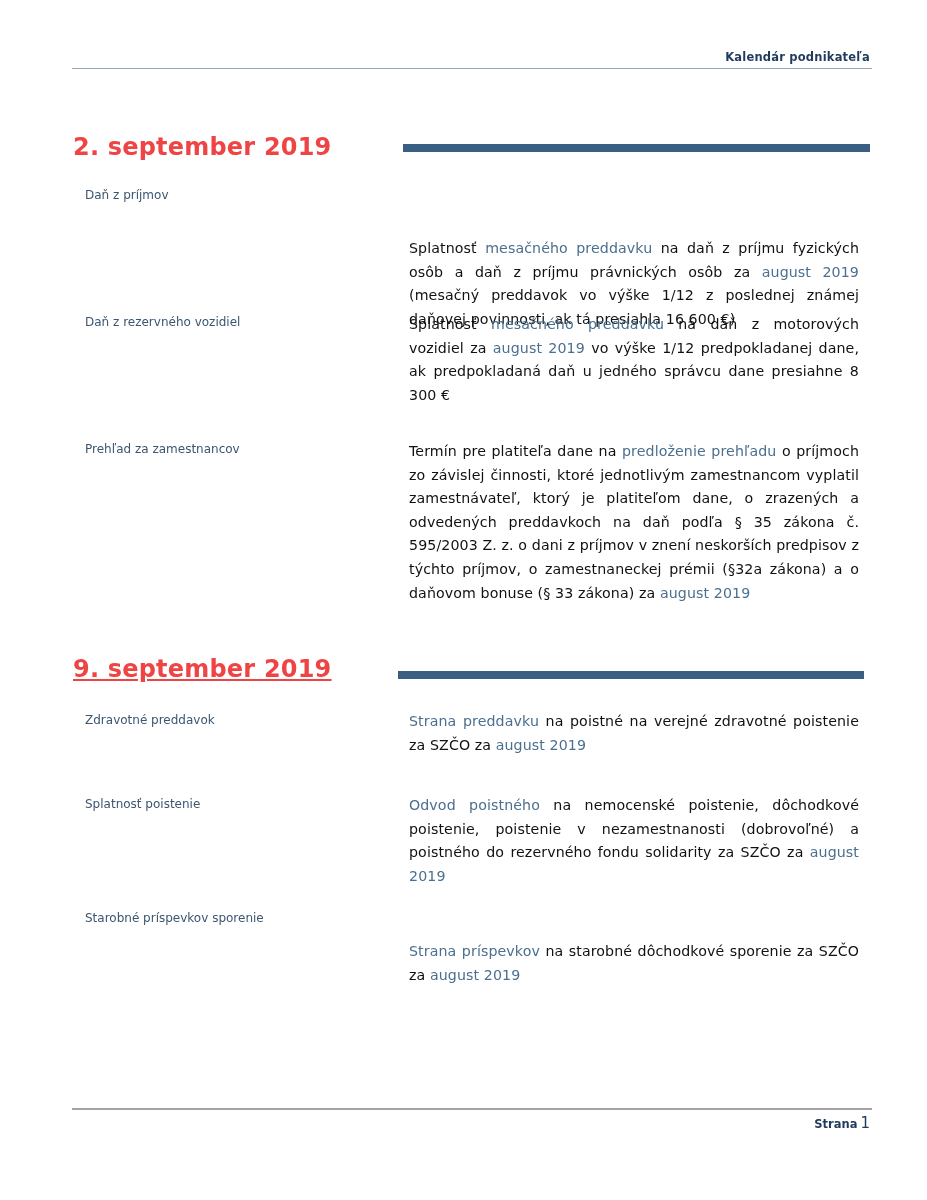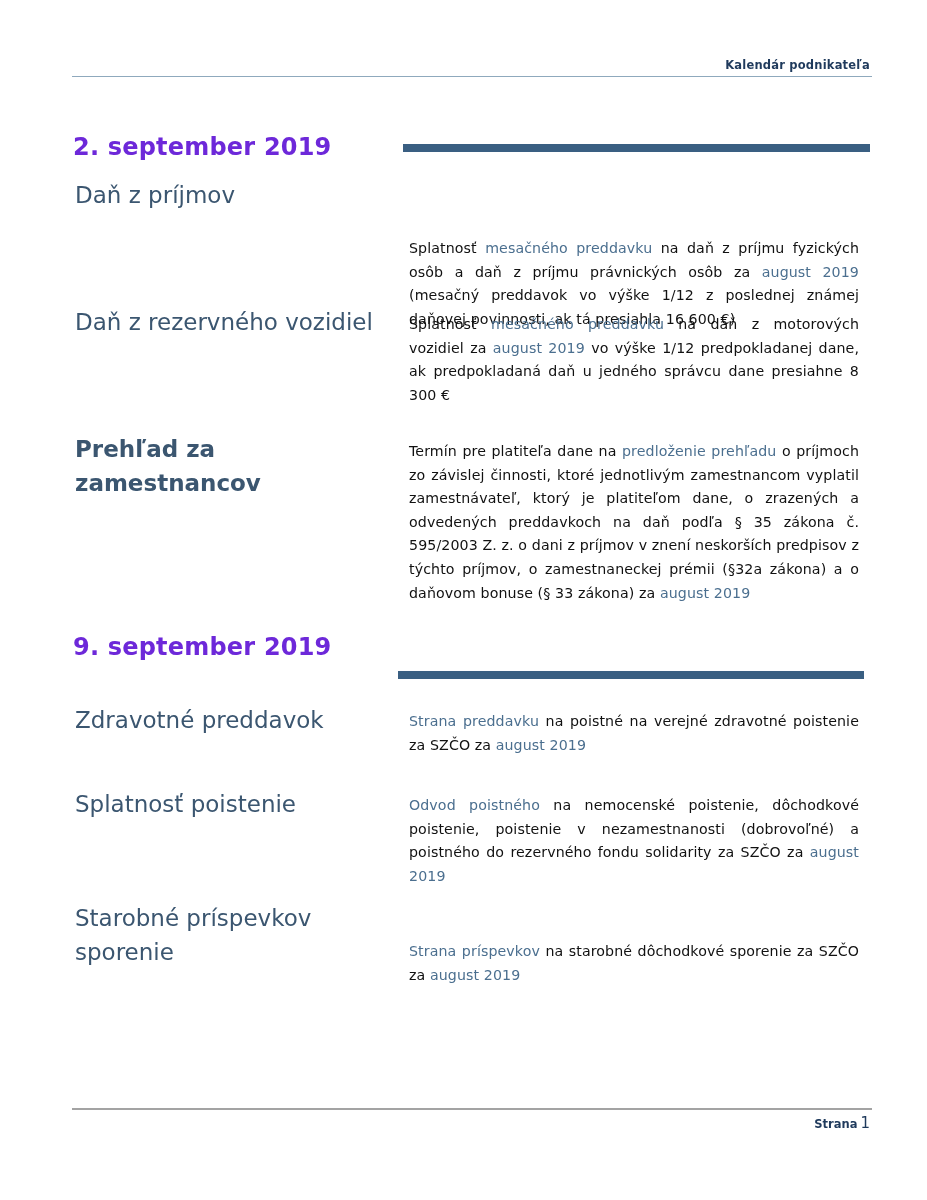--- a/index.html
+++ b/index.html
@@ -11,21 +11,21 @@
       width: 927px;
       height: 1200px;
       position: relative;
       overflow: hidden;
       font-family: "DejaVu Sans", sans-serif;
       color: #111111;
     }
     .page-header {
       position: absolute;
       left: 72px;
-      top: 56px;
+      top: 48px;
       width: 800px;
       height: 20px;
       border-bottom: 1px solid #8fa9bd;
     }
     .page-header .title {
       position: absolute;
       right: 2px;
       top: 2px;
       font-size: 11.5px;
       font-weight: bold;
@@ -48,33 +48,33 @@
     }
     .page-footer .page-num .lbl { font-weight: bold; }
     .page-footer .page-num .num { font-size: 15px; margin-left: 3px; }
 
     .date-heading {
       position: absolute;
       left: 73px;
       font-family: "DejaVu Sans", sans-serif;
       font-size: 24px;
       font-weight: bold;
-      color: #6d28d9;
+      color: #ef4444;
       letter-spacing: 0.2px;
     }
     .date-bar {
       position: absolute;
       height: 8px;
       background: #3a5f82;
     }
     .topic {
       position: absolute;
-      left: 75px;
+      left: 85px;
       width: 310px;
-      font-size: 23px;
+      font-size: 12px;
       color: #3b5670;
       line-height: 34px;
     }
     .desc {
       position: absolute;
       left: 409px;
       width: 450px;
       font-size: 14.2px;
       line-height: 23.6px;
       text-align: justify;
@@ -92,24 +92,24 @@
 
 <div class="date-heading" style="top:133px;">2. september 2019</div>
 <div class="date-bar" style="left:403px; top:144px; width:467px;"></div>
 
 <div class="topic" style="top:178px;">Daň z príjmov</div>
 <div class="desc" style="top:203px;margin-top:34px;"><span>Splatnosť </span><span class="hl">mesačného preddavku</span><span> na daň z príjmu fyzických osôb a daň z príjmu právnických osôb za </span><span class="hl">august 2019</span><span> (mesačný preddavok vo výške 1/12 z poslednej známej daňovej povinnosti, ak tá presiahla 16 600 €)</span></div>
 
 <div class="topic" style="top:305px;">Daň z rezervného vozidiel</div>
 <div class="desc" style="top:313px;"><span>Splatnosť </span><span class="hl">mesačného preddavku</span><span> na daň z motorových vozidiel za </span><span class="hl">august 2019</span><span> vo výške 1/12 predpokladanej dane, ak predpokladaná daň u jedného správcu dane presiahne 8 300 €</span></div>
 
-<div class="topic" style="top:432px;font-weight:bold;">Prehľad za zamestnancov</div>
+<div class="topic" style="top:432px;">Prehľad za zamestnancov</div>
 <div class="desc" style="top:440px;"><span>Termín pre platiteľa dane na </span><span class="hl">predloženie prehľadu</span><span> o príjmoch zo závislej činnosti, ktoré jednotlivým zamestnancom vyplatil zamestnávateľ, ktorý je platiteľom dane, o zrazených a odvedených preddavkoch na daň podľa § 35 zákona č. 595/2003 Z. z. o dani z príjmov v znení neskorších predpisov z týchto príjmov, o zamestnaneckej prémii (§32a zákona) a o daňovom bonuse (§ 33 zákona) za </span><span class="hl">august 2019</span></div>
 
-<div class="date-heading" style="top:633px;">9. september 2019</div>
+<div class="date-heading" style="top:655px;text-decoration:underline;">9. september 2019</div>
 <div class="date-bar" style="left:398px; top:671px; width:466px;"></div>
 
 <div class="topic" style="top:703px;">Zdravotné preddavok</div>
 <div class="desc" style="top:710px;"><span class="hl">Strana preddavku</span><span> na poistné na verejné zdravotné poistenie za SZČO za </span><span class="hl">august 2019</span></div>
 
 <div class="topic" style="top:787px;">Splatnosť poistenie</div>
 <div class="desc" style="top:794px;"><span class="hl">Odvod poistného</span><span> na nemocenské poistenie, dôchodkové poistenie, poistenie v nezamestnanosti (dobrovoľné) a poistného do rezervného fondu solidarity za SZČO za </span><span class="hl">august 2019</span></div>
 
 <div class="topic" style="top:901px;">Starobné príspevkov sporenie</div>
 <div class="desc" style="top:940px;"><span class="hl">Strana príspevkov</span><span> na starobné dôchodkové sporenie za SZČO za </span><span class="hl">august 2019</span></div>

